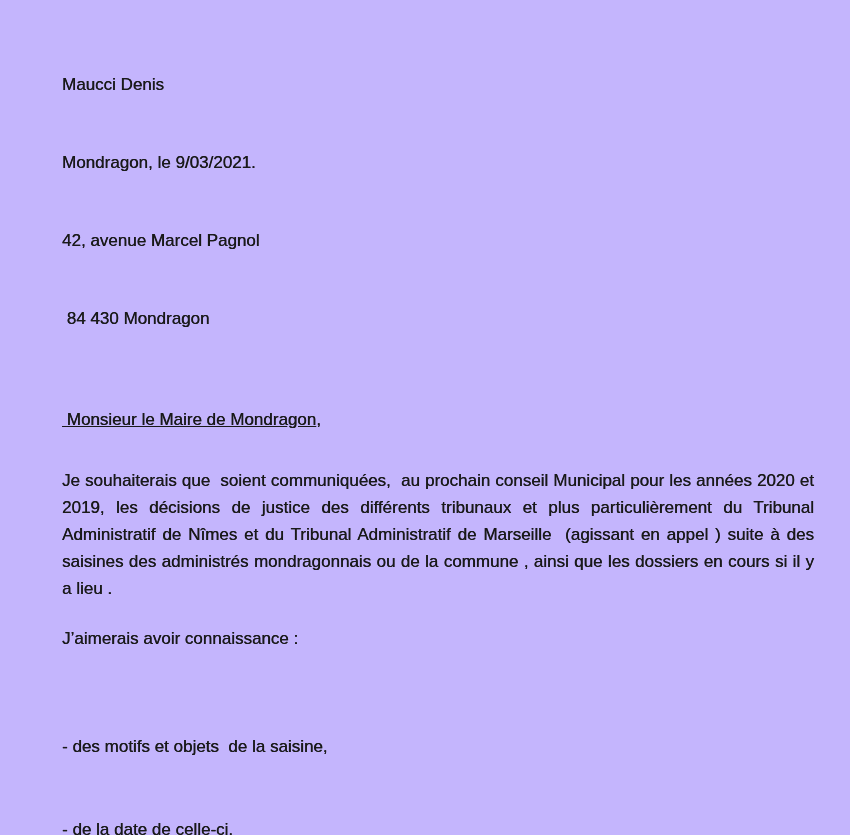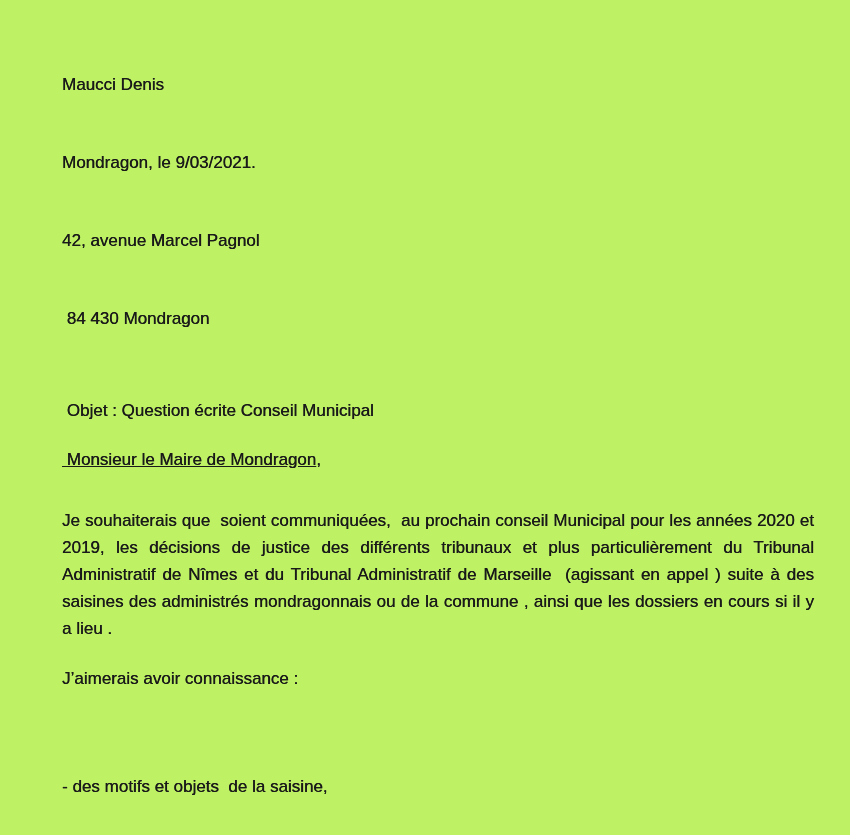--- a/index.html
+++ b/index.html
@@ -5,21 +5,21 @@
 <style>
   html, body {
     margin: 0;
     padding: 0;
     background: #ffffff;
   }
   .page {
     position: relative;
     width: 850px;
     height: 835px;
-    background: #bef264;
+    background: #c4b5fd;
     font-family: "Liberation Sans", sans-serif;
     color: #1a1a1a;
     font-size: 17px;
     overflow: hidden;
     
     text-shadow: 0.3px 0 0 currentColor;
   }
   .page div, .page p {
     white-space: pre-wrap; 
   }
@@ -65,21 +65,20 @@
 
 <div class="page">
 
   <div class="sender">
     <div>Maucci Denis</div>
     <div>Mondragon, le 9/03/2021.</div>
     <div>42, avenue Marcel Pagnol</div>
     <div> 84 430 Mondragon</div>
   </div>
 
-  <div class="subject"> Objet : Question écrite Conseil Municipal</div>
 
   <div class="salutation"> Monsieur le Maire de Mondragon,</div>
 
   <p class="body-par">Je souhaiterais que  soient communiquées,  au prochain conseil Municipal pour les années 2020 et 2019, les décisions de justice des différents tribunaux et plus particulièrement du Tribunal Administratif de Nîmes et du Tribunal Administratif de Marseille  (agissant en appel ) suite à des saisines des administrés mondragonnais ou de la commune , ainsi que les dossiers en cours si il y a lieu .</p>
 
   <div class="list-intro">J’aimerais avoir connaissance :</div>
 
   <div class="request-list">
     <div class="list-item">- des motifs et objets  de la saisine,</div>
     <div class="list-item">- de la date de celle-ci,</div>

